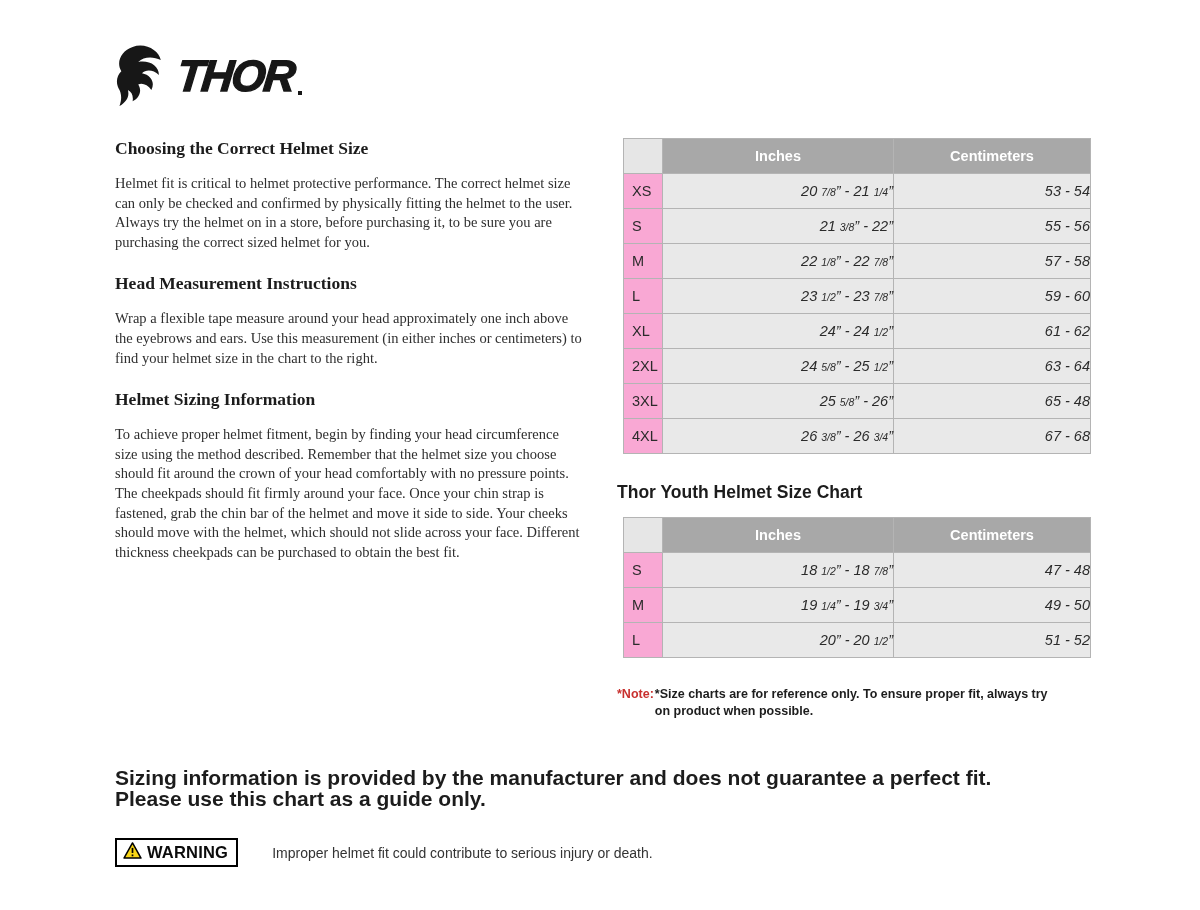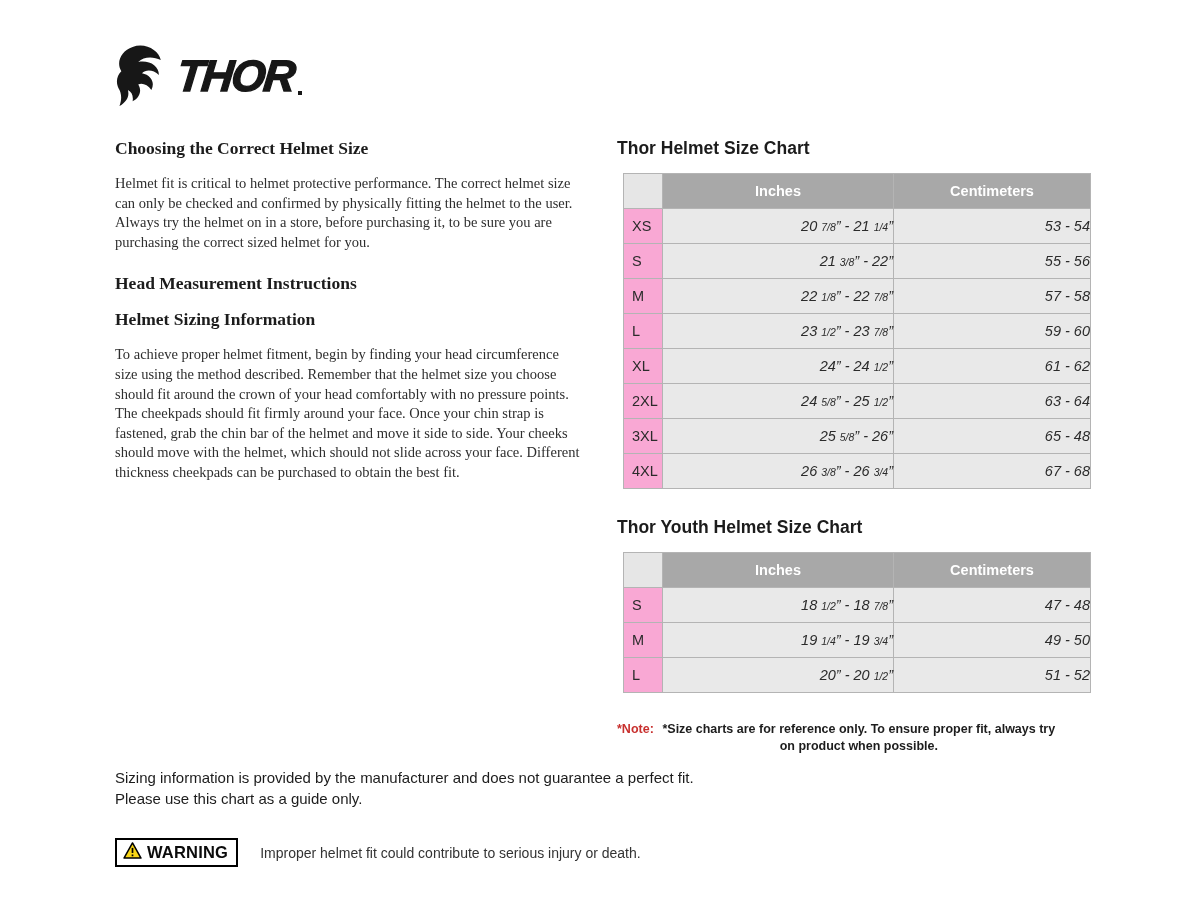--- a/index.html
+++ b/index.html
@@ -32,30 +32,30 @@
   table.size-chart thead th:nth-child(1){width:38px;}
   table.size-chart thead th:nth-child(2){width:230px;}
   table.size-chart thead th:nth-child(3){width:196px;}
   table.size-chart td.size{background:#f9a8d4;text-align:left;padding-left:8px;}
   table.size-chart td.val{background:#e9e9e9;text-align:right;font-style:italic;}
   .frac{font-size:72%;}
 
   
   .note{display:flex;gap:1px;margin-top:25px;font-size:12.5px;line-height:17px;font-weight:bold;}
   .note-label{color:#c8302e;white-space:nowrap;}
-  .note-text{color:#1d1d1d;width:408px;text-align:center;}
+  .note-text{color:#1d1d1d;width:408px;}
 
   
-  .disclaimer{position:absolute;left:115px;top:768px;font-size:15px;line-height:20.5px;
-              font-weight:normal;color:#1c1c1c;}
+  .disclaimer{position:absolute;left:115px;top:768px;font-size:21px;line-height:20.5px;
+              font-weight:bold;color:#1c1c1c;}
   .warning-row{position:absolute;left:115px;top:838px;display:flex;align-items:center;gap:22px;}
   .warning-box{display:flex;align-items:center;gap:5px;border:2px solid #000;
                background:#fff;padding:2px 8px 2px 6px;}
   .warning-word{font-size:16.5px;font-weight:bold;letter-spacing:0.2px;color:#0b0b0b;}
-  .warning-text{font-size:14px;color:#333333;}
+  .warning-text{font-size:14px;color:#333333;margin-left:12px;}
 </style>
 </head>
 <body>
 
 <div class="page">
 
   <div class="logo">
     <span>
       <svg width="58" height="62" viewBox="0 0 60 66" fill="#171717" xmlns="http://www.w3.org/2000/svg">
         <path d="M8 28 C2 18 8 6 20 2 C34 -3 48 6 50 16 C42 12 32 12 26 18 C38 16 48 22 48 32 C42 26 34 26 30 30 C40 32 44 40 40 48 C36 42 30 40 26 42 C30 48 28 56 20 60 C21 54 19 50 15 48 C17 55 13 61 6 65 C9 57 8 51 5 46 C2 40 3 33 8 28 Z"></path>
@@ -63,27 +63,27 @@
     </span>
     <span class="logo-text">THOR</span>
     <span class="logo-dot"></span>
   </div>
 
   <div class="col-left">
     <h2>Choosing the Correct Helmet Size</h2>
     <p>Helmet fit is critical to helmet protective performance. The correct helmet size can only be checked and confirmed by physically fitting the helmet to the user. Always try the helmet on in a store, before purchasing it, to be sure you are purchasing the correct sized helmet for you.</p>
 
     <h2>Head Measurement Instructions</h2>
+    <p>Wrap a flexible tape measure around your head approximately one inch above the eyebrows and ears. Use this measurement (in either inches or centimeters) to find your helmet size in the chart to the right.</p>
 
     <h2>Helmet Sizing Information</h2>
     <p>To achieve proper helmet fitment, begin by finding your head circumference size using the method described. Remember that the helmet size you choose should fit around the crown of your head comfortably with no pressure points. The cheekpads should fit firmly around your face. Once your chin strap is fastened, grab the chin bar of the helmet and move it side to side. Your cheeks should move with the helmet, which should not slide across your face. Different thickness cheekpads can be purchased to obtain the best fit.</p>
   </div>
 
   <div class="col-right">
-    <h2>Thor Helmet Size Chart</h2>
     <table class="size-chart">
         <thead>
           <tr>
             <th class="corner"></th>
             <th>Inches</th>
             <th>Centimeters</th>
           </tr>
         </thead>
         <tbody>
           <tr>

